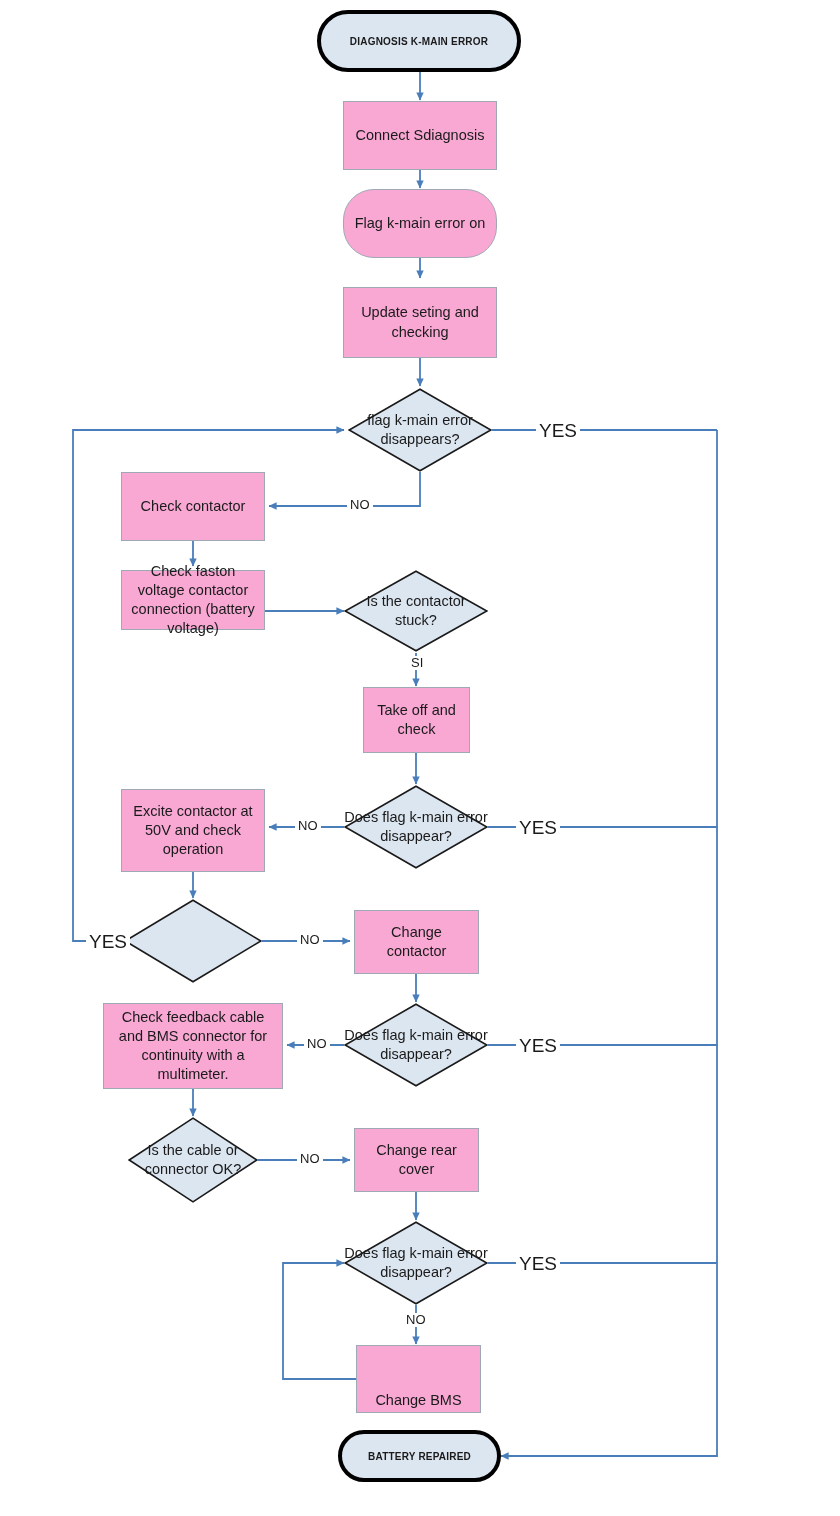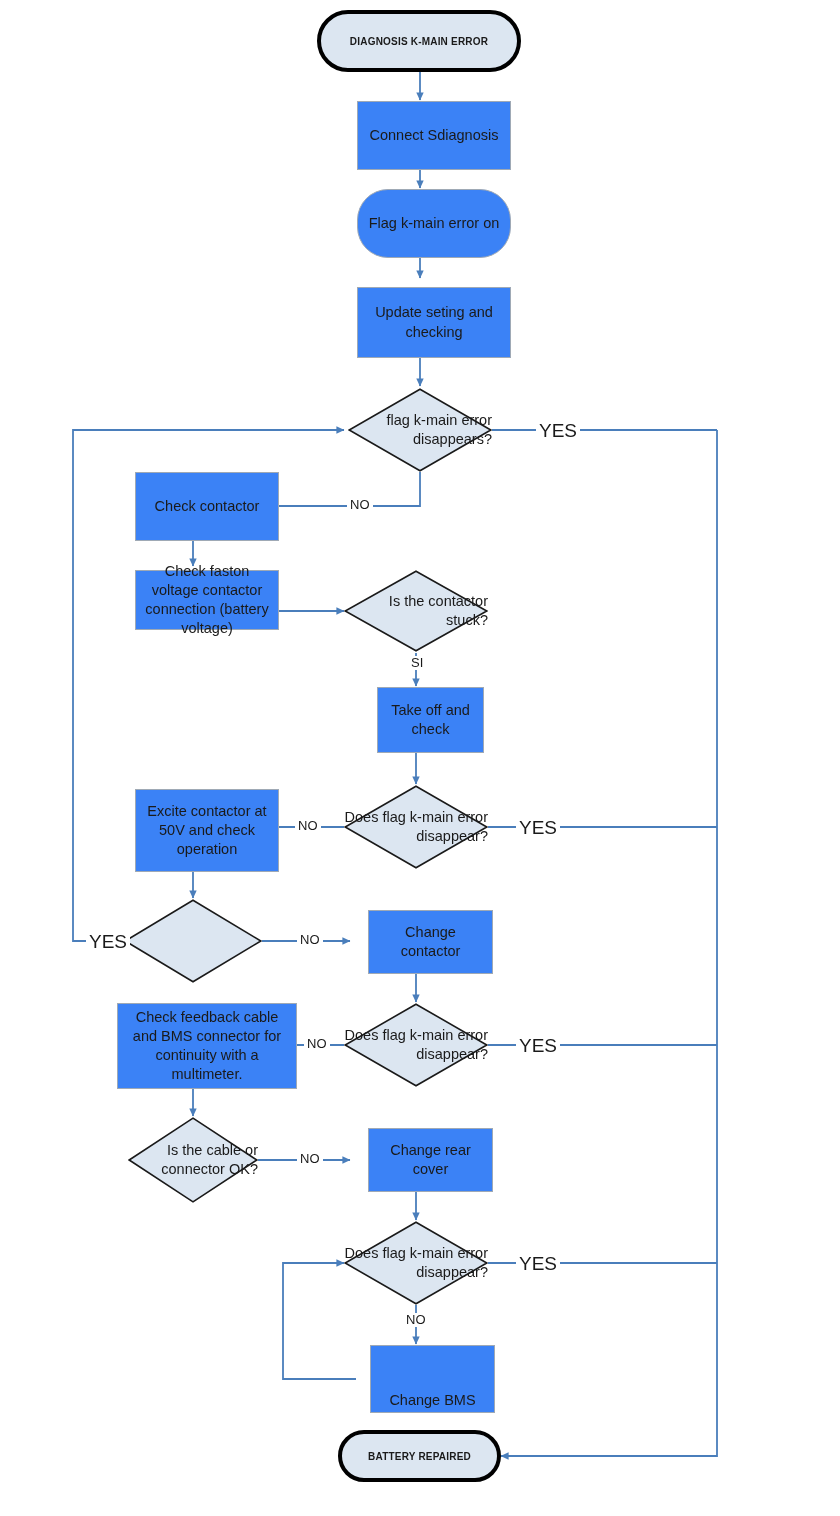--- a/index.html
+++ b/index.html
@@ -27,26 +27,25 @@
     box-sizing:border-box;
     display:flex;
     align-items:center;
     justify-content:center;
     text-align:center;
     color:#1a1a1a;
     z-index:3;
   }
 
   .proc{
-    background:#3b82f6;
+    background:#f9a8d4;
     border:1px solid #9fa9b5;
     font-size:14.5px;
     line-height:1.32;
     padding:2px 6px;
-    margin-left:14px;
   }
 
   .term{
     background:#dce6f1;
     border:4px solid #000000;
     border-radius:999px;
     font-size:10px;
     font-weight:bold;
     letter-spacing:.2px;
   }
@@ -61,21 +60,21 @@
     left:0;top:0;
     width:100%;height:100%;
   }
   .dec .dia svg{display:block;width:100%;height:100%;}
   .dec .dtext{
     position:relative;
     z-index:2;
     font-size:14.5px;
     line-height:1.3;
     width:118%;
-    text-align:right;
+    text-align:center;
     color:#1a1a1a;
   }
 
   
   .elabel{
     position:absolute;
     font-size:13px;
     color:#1a1a1a;
     background:#ffffff;
     padding:0 3px;

